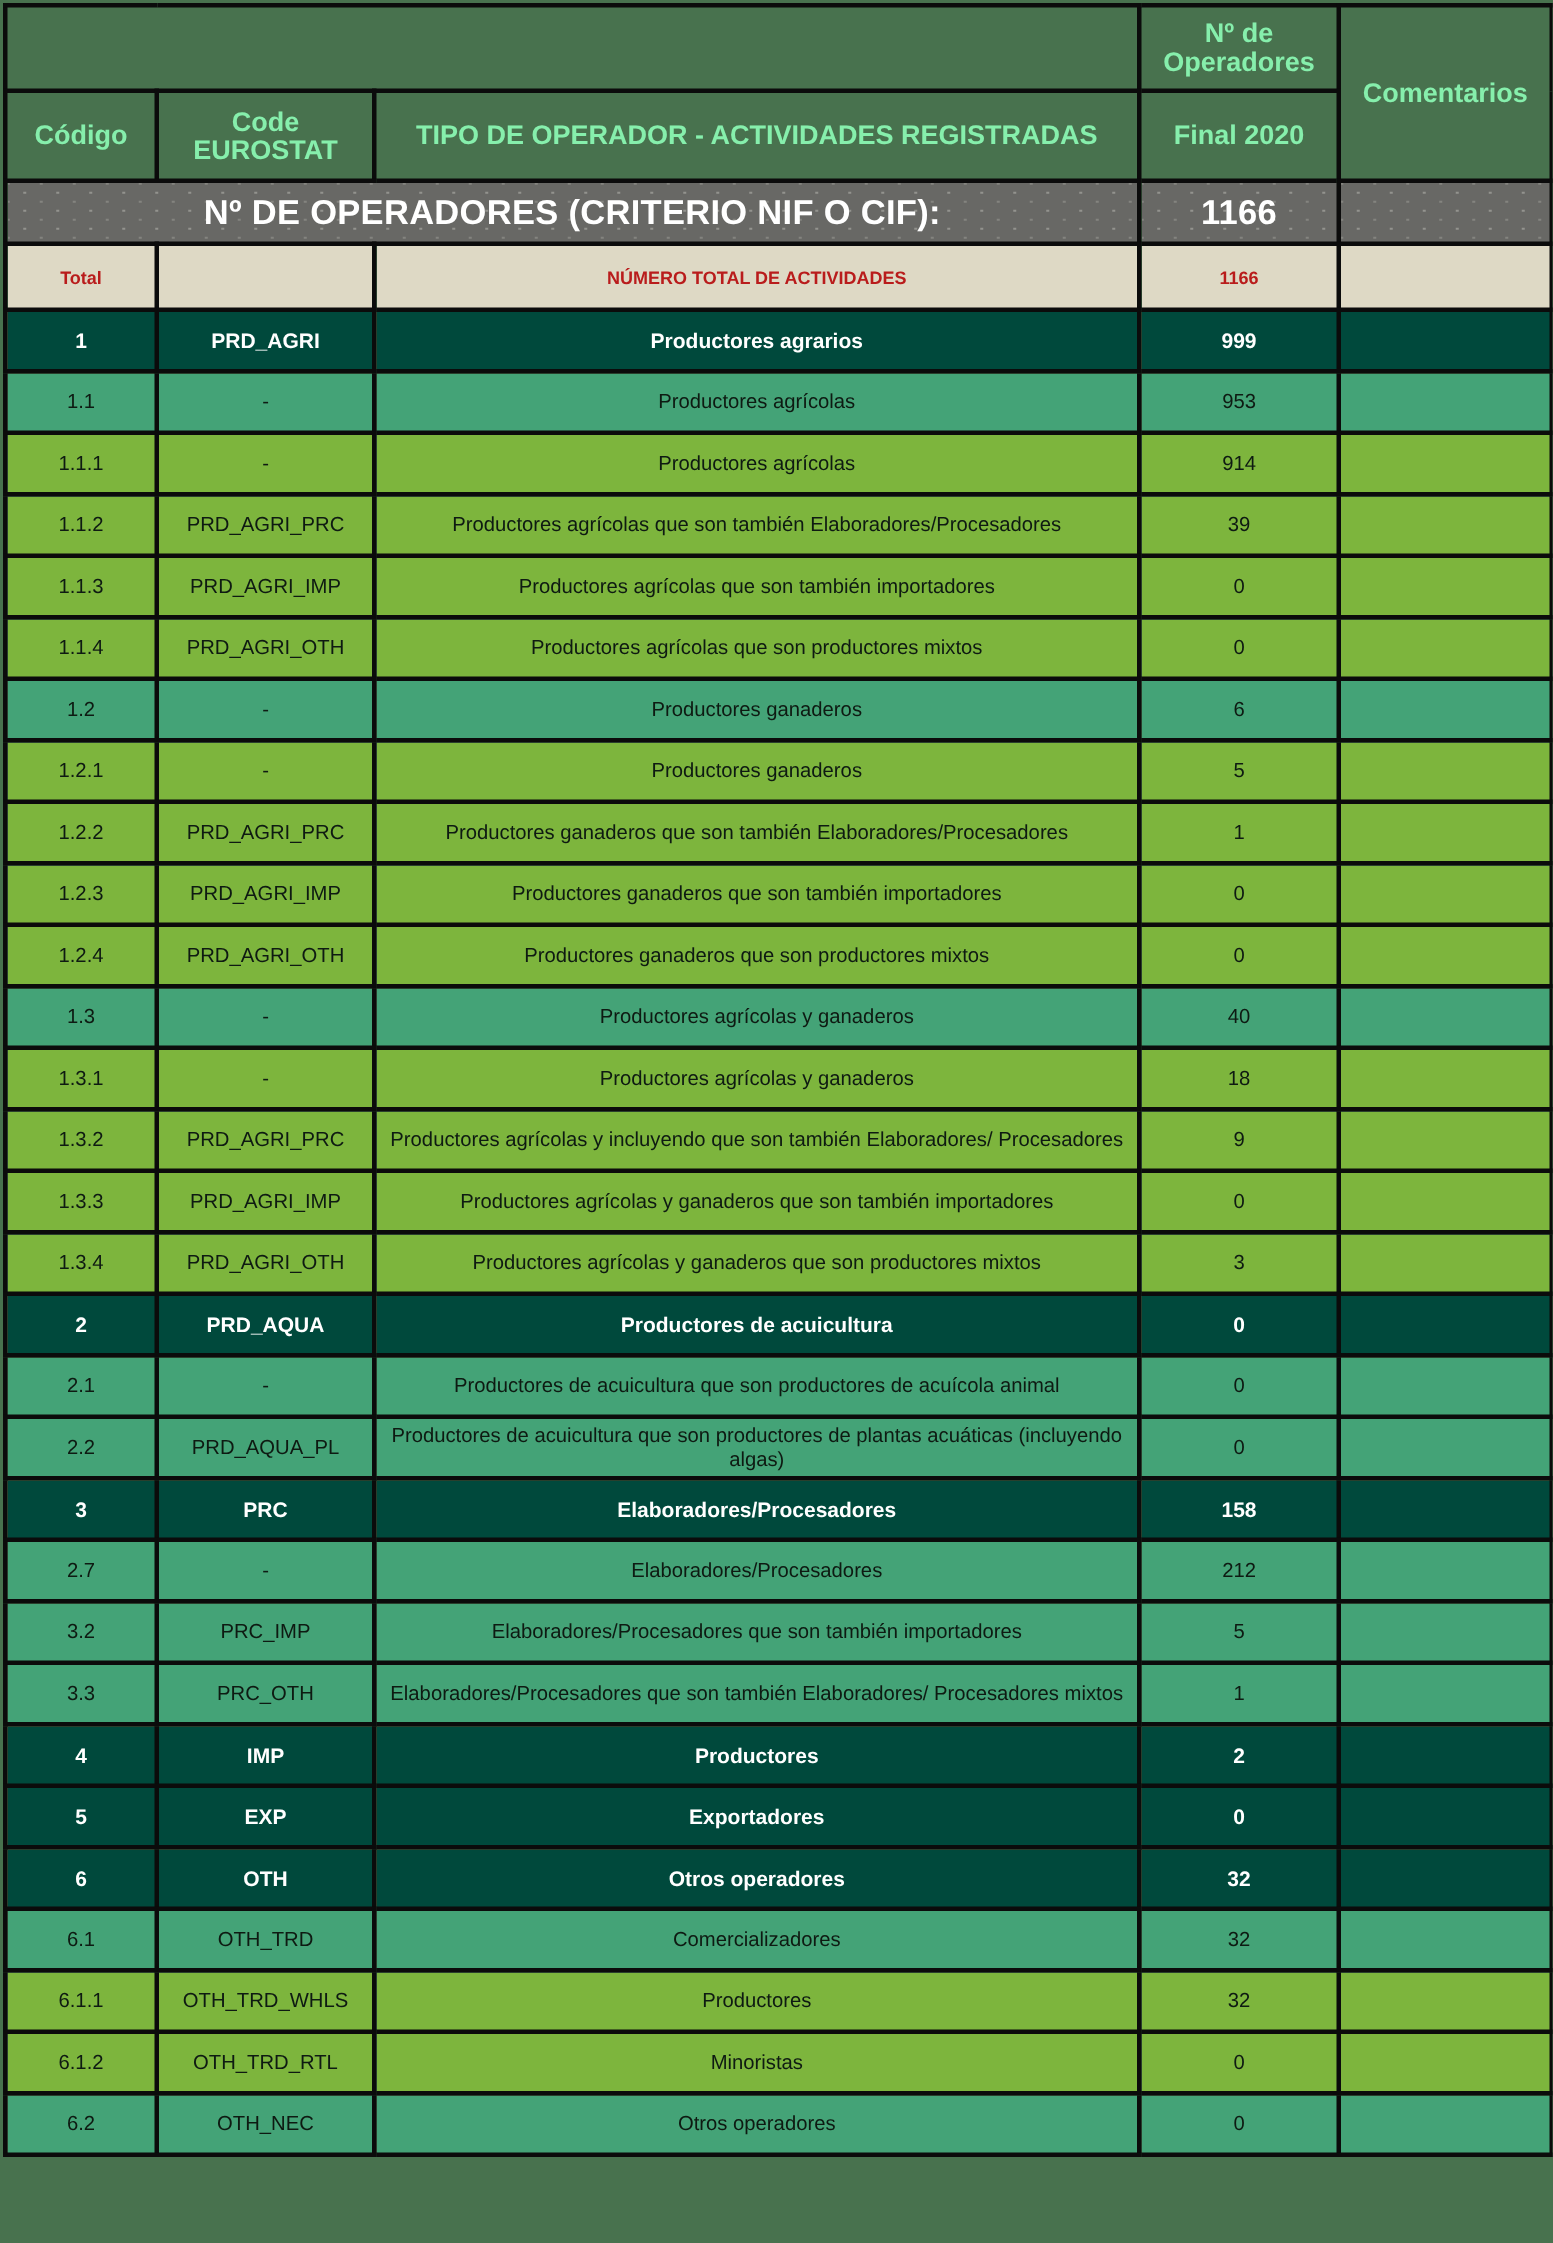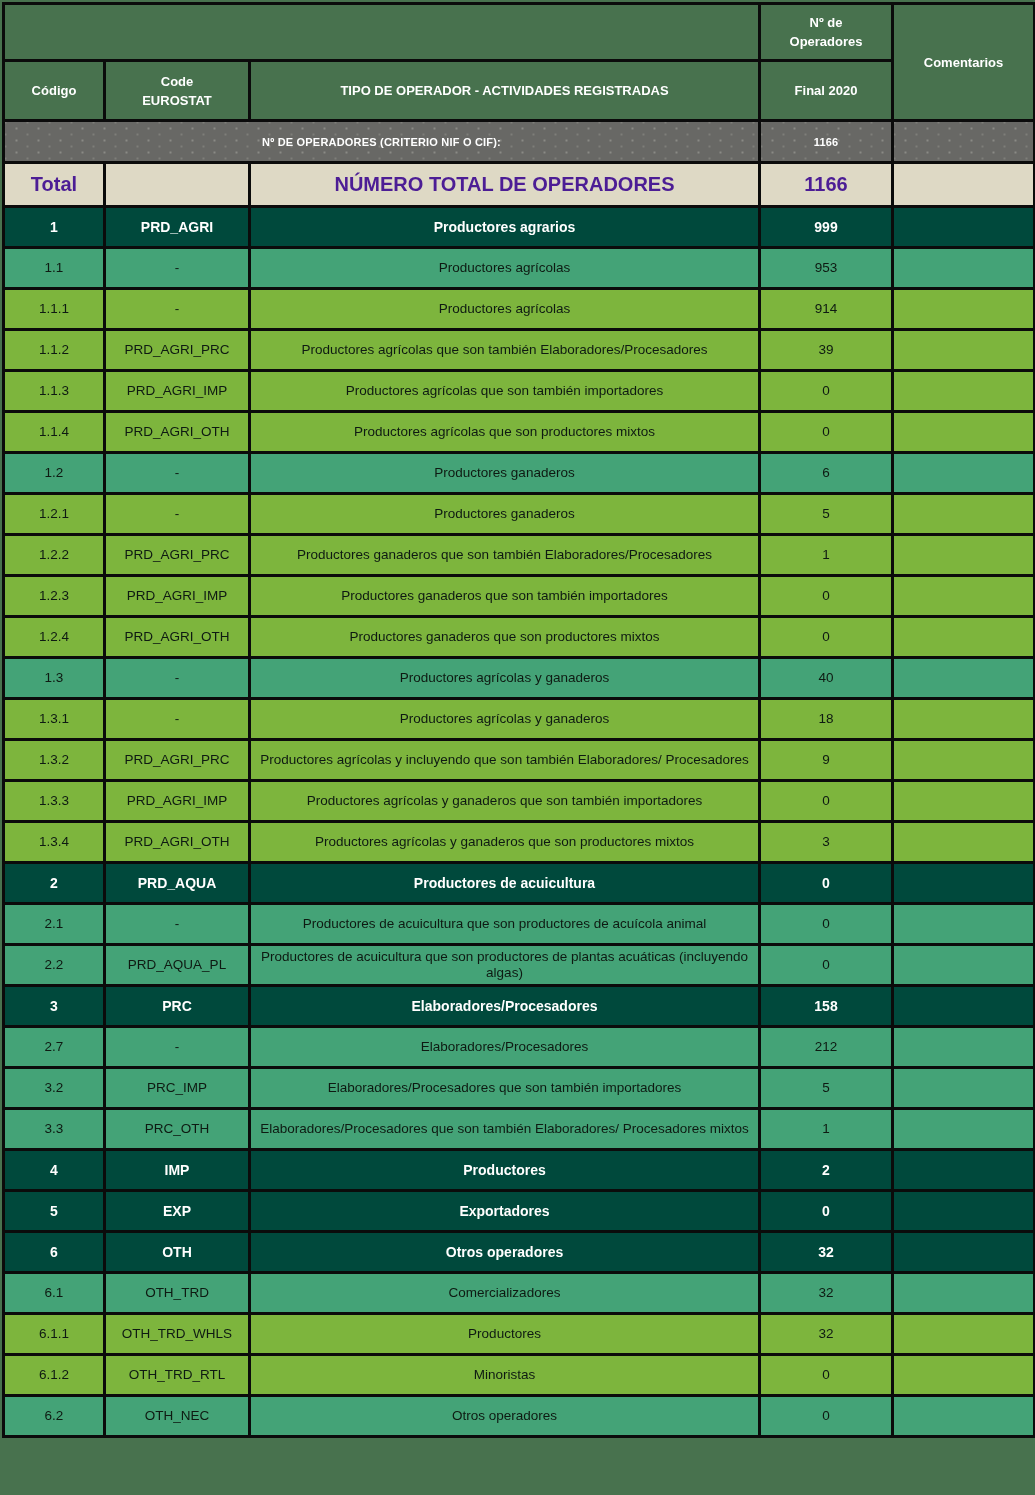--- a/index.html
+++ b/index.html
@@ -30,47 +30,47 @@
     overflow: hidden;
   }
   
   td.nob {
     border: none;
     background: transparent;
   }
   
   tr.h-top td.h, tr.h-main td.h {
     background: transparent;
-    color: #ffffff;
+    color: #86efac;
     font-weight: 600;
-    font-size: 13px;
+    font-size: 18px;
     white-space: pre-line;
     line-height: 19px;
   }
   tr.h-top td.h { height: 48px; }
   tr.h-main td.h { height: 51px; }
   
   tr.summary td {
     background-color: var(--summary-bg, #686865);
     background-image:
       radial-gradient(#93938e 1px, transparent 1.2px),
       radial-gradient(#84847f 1px, transparent 1.2px);
     background-size: 22px 12px, 22px 12px;
     background-position: 0 0, 11px 6px;
     color: #ffffff;
     font-weight: 700;
-    font-size: 11px;
+    font-size: 23px;
     height: 33px;
     letter-spacing: 0.2px;
   }
   tr.total td {
     background: var(--total-bg, #ded9c5);
-    color: #4c1d95;
+    color: #b91c1c;
     font-weight: 700;
-    font-size: 20px;
+    font-size: 12px;
     height: 35px;
   }
   tr.data-row td {
     font-size: 13.5px;
     line-height: 16px;
     height: 32px;
     color: #0e1a12;
   }
   tr.data-row.category td {
     background: var(--category-bg, #00493c);
@@ -112,21 +112,21 @@
       <td class="h">Final 2020</td>
     </tr>
     <tr class="summary">
       <td colspan="3">Nº DE OPERADORES (CRITERIO NIF O CIF):</td>
       <td>1166</td>
       <td></td>
     </tr>
     <tr class="total">
       <td>Total</td>
       <td></td>
-      <td>NÚMERO TOTAL DE OPERADORES</td>
+      <td>NÚMERO TOTAL DE ACTIVIDADES</td>
       <td>1166</td>
       <td></td>
     </tr>
   <tr class="data-row category">
         <td class="cell-codigo">1</td>
         <td class="cell-code-eurostat">PRD_AGRI</td>
         <td class="cell-tipo">Productores agrarios</td>
         <td class="cell-operadores-final-2020">999</td>
         <td class="cell-comentario"></td>
       </tr>

